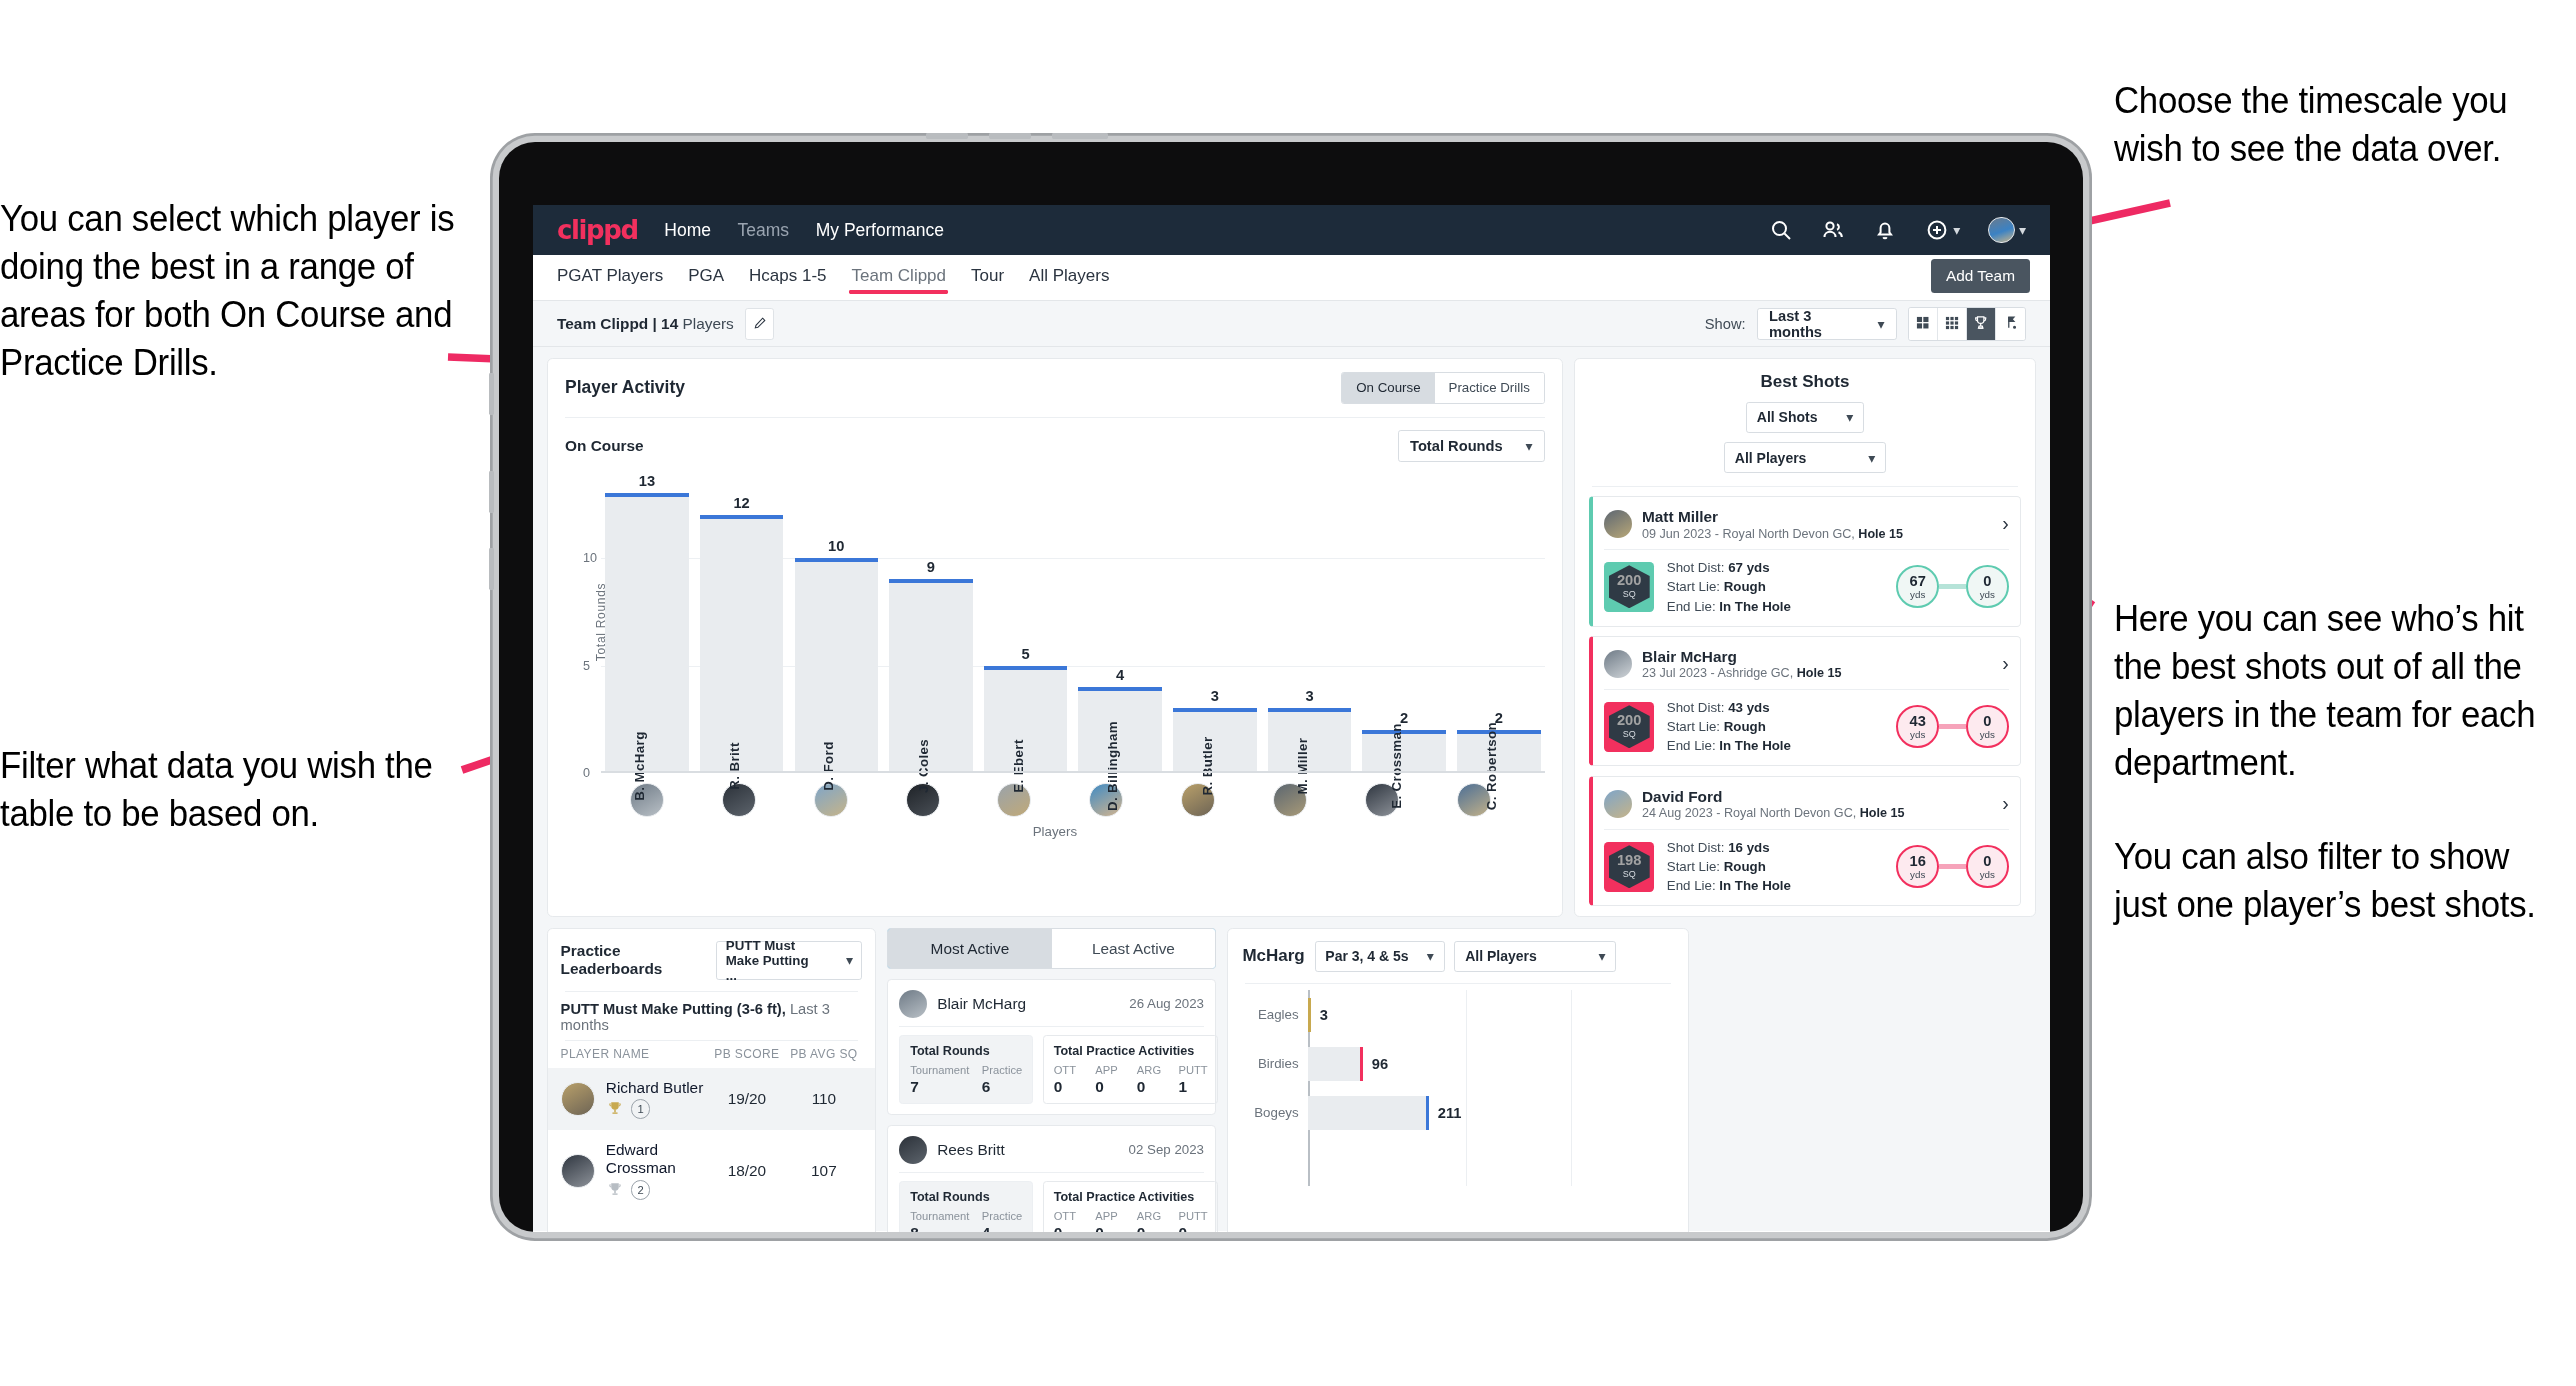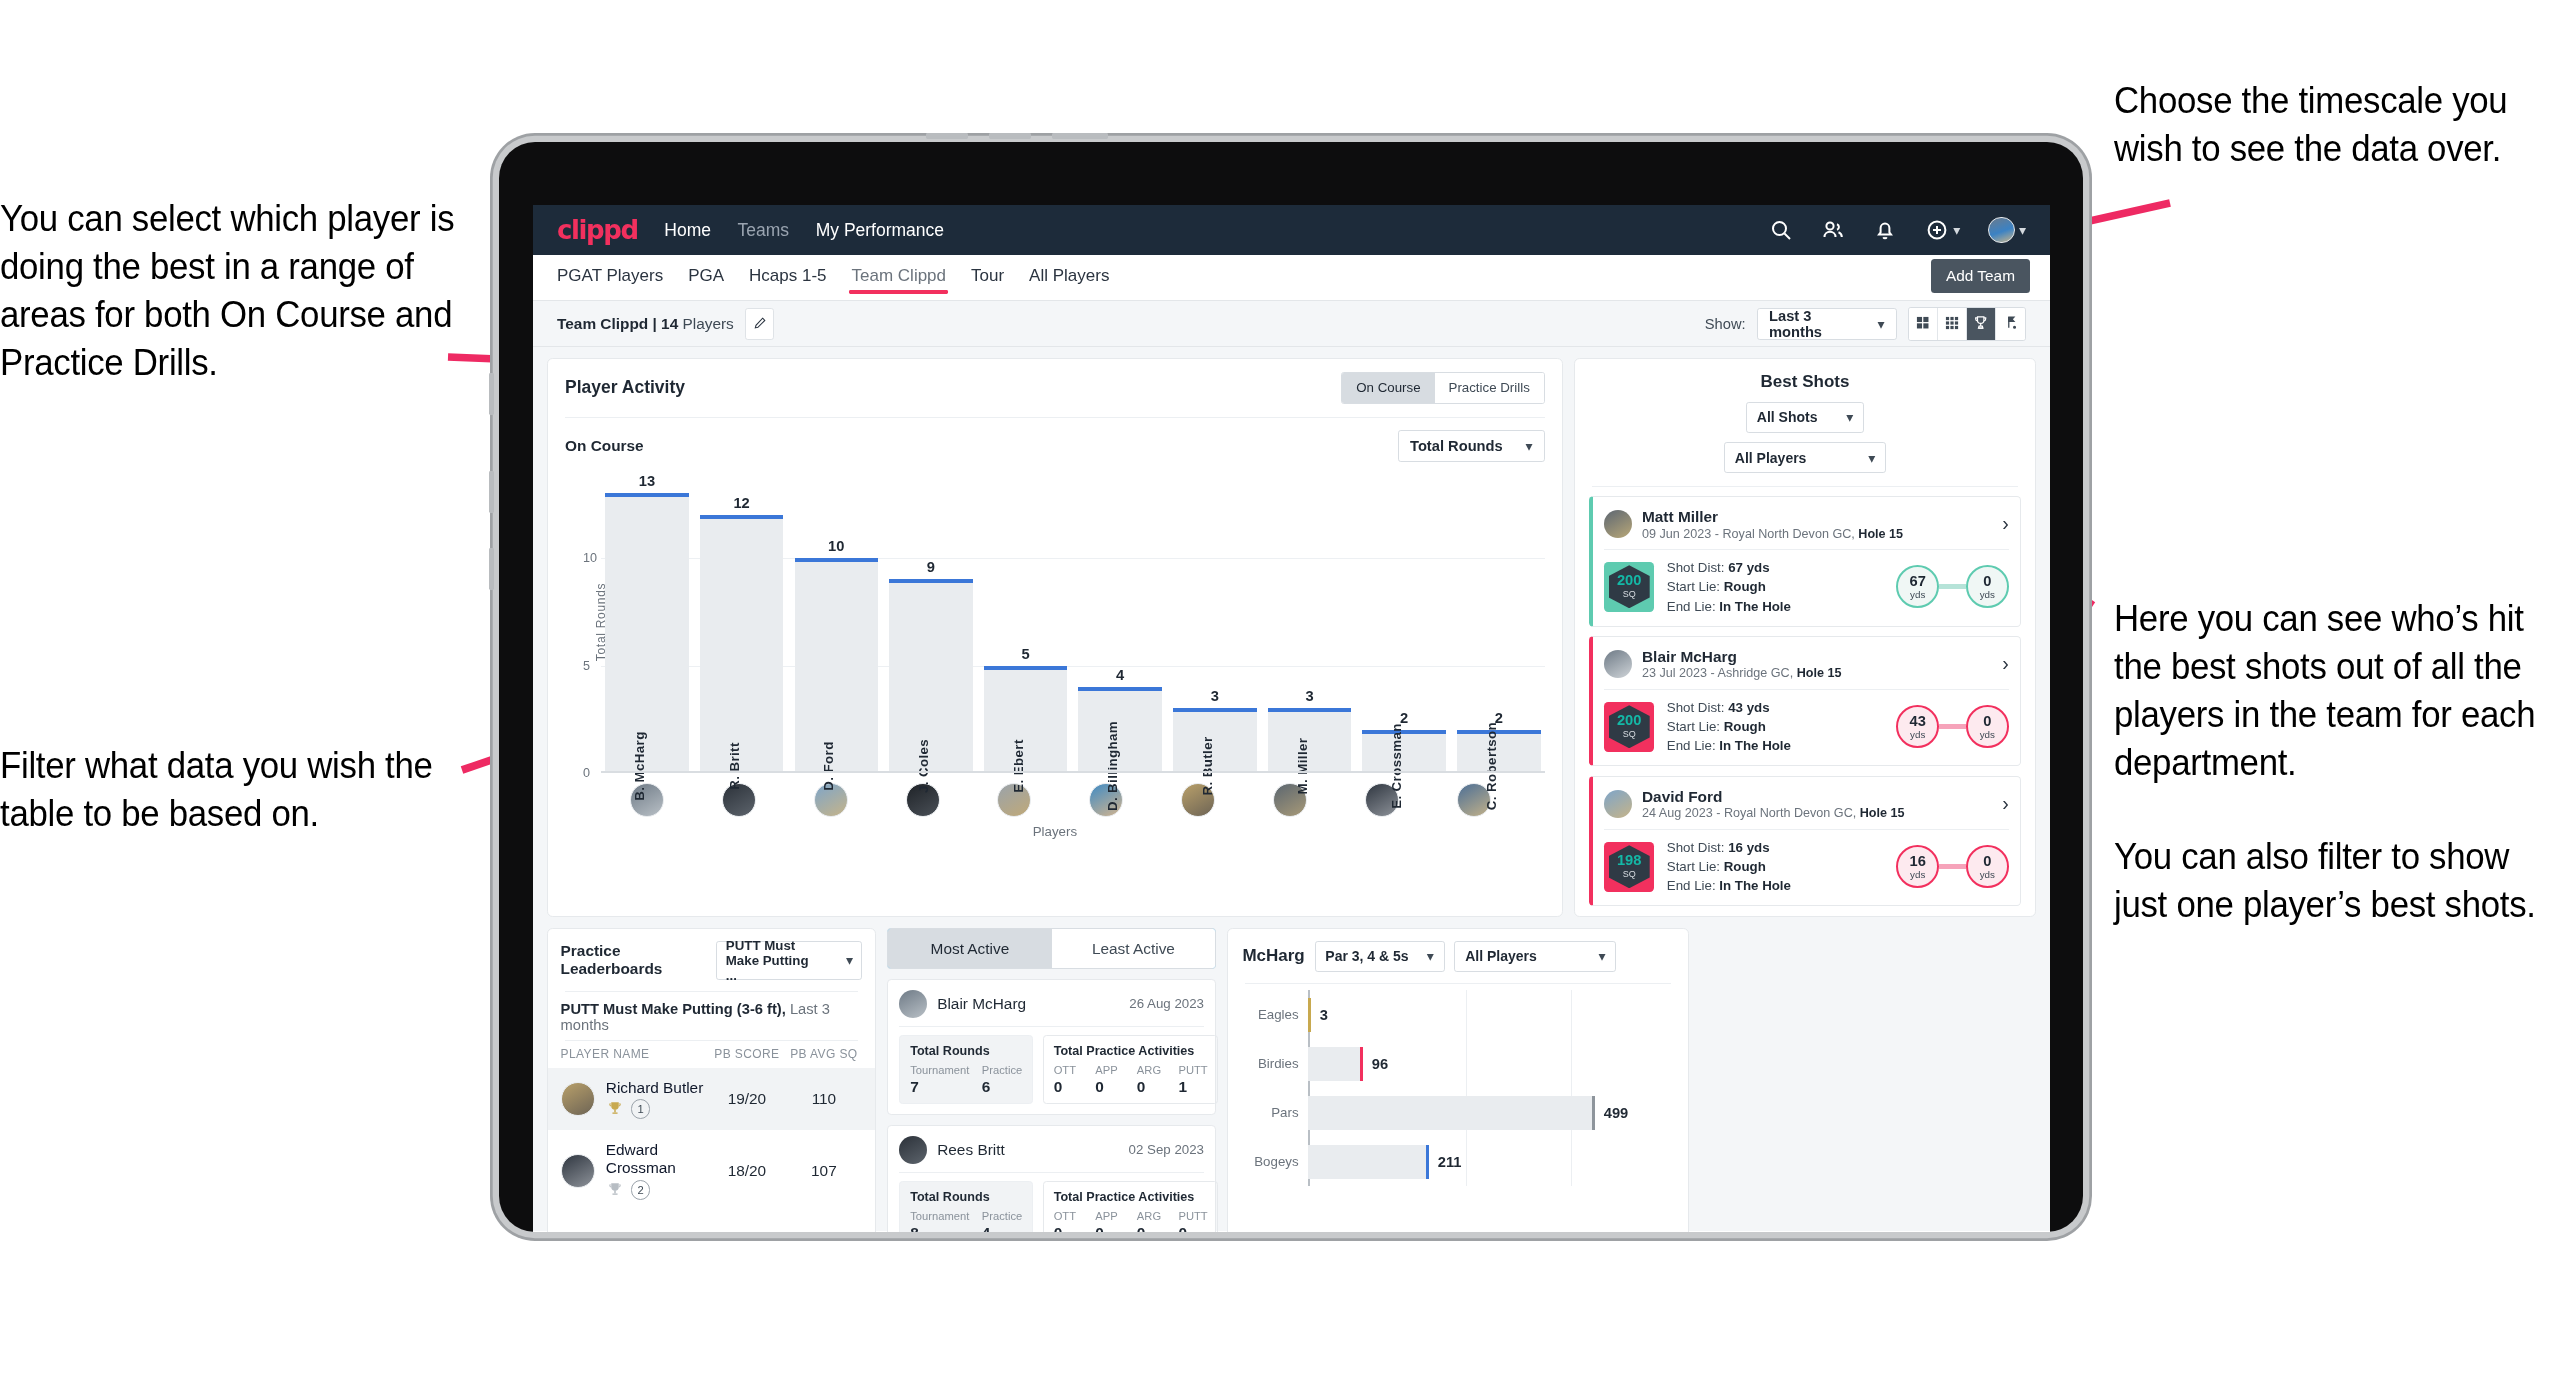--- a/index.html
+++ b/index.html
@@ -197,21 +197,21 @@
     width: 50px; height: 50px; border-radius: 4.2px; background: #f2305e;
     display: flex; align-items: center; justify-content: center; flex: 0 0 50px;
   }
   .sq-badge.teal { background: #5ecbb0; }
   .hexwrap { position: relative; width: 41px; height: 43px; }
   .hex {
     width: 41px; height: 43px; background: #2f3a45;
     clip-path: polygon(50% 0%, 100% 25%, 100% 75%, 50% 100%, 0% 75%, 0% 25%);
     display: flex; flex-direction: column; align-items: center; justify-content: center;
   }
-  .hex .n { color: #14b8a6; font-size: 14.7px; font-weight: 700; line-height: 1; }
+  .hex .n { color: #a3a3a3; font-size: 14.7px; font-weight: 700; line-height: 1; }
   .hex .u { color: #d7dce1; font-size: 9px; line-height: 1.4; }
   .sc-lines { font-size: 13.3px; color: #3f4a55; line-height: 1.45; }
   .sc-lines b { color: #1f2833; }
   .dumbbell { margin-left: auto; display: flex; align-items: center; }
   .dbl-circ {
     width: 43px; height: 43px; border-radius: 50%;
     border: 2.1px solid #f2305e; background: #fdeaef;
     display: flex; flex-direction: column; align-items: center; justify-content: center;
   }
   .dbl-circ.teal { border-color: #5ecbb0; background: #f0f7f5; }
@@ -865,27 +865,20 @@
                   </div>
                 </div>
                 <div class="sg-row">
                   <div class="sg-lab">Birdies</div>
                   <div class="sg-barwrap">
                     <div class="sg-bar pink" style="width:55px"></div>
                     <div class="sg-val">96</div>
                   </div>
                 </div>
                 <div class="sg-row">
-                  <div class="sg-lab">Pars</div>
-                  <div class="sg-barwrap">
-                    <div class="sg-bar grey" style="width:287px"></div>
-                    <div class="sg-val">499</div>
-                  </div>
-                </div>
-                <div class="sg-row">
                   <div class="sg-lab">Bogeys</div>
                   <div class="sg-barwrap">
                     <div class="sg-bar blue" style="width:121px"></div>
                     <div class="sg-val">211</div>
                   </div>
                 </div>
               </div>
           </div>
         </div>
 

